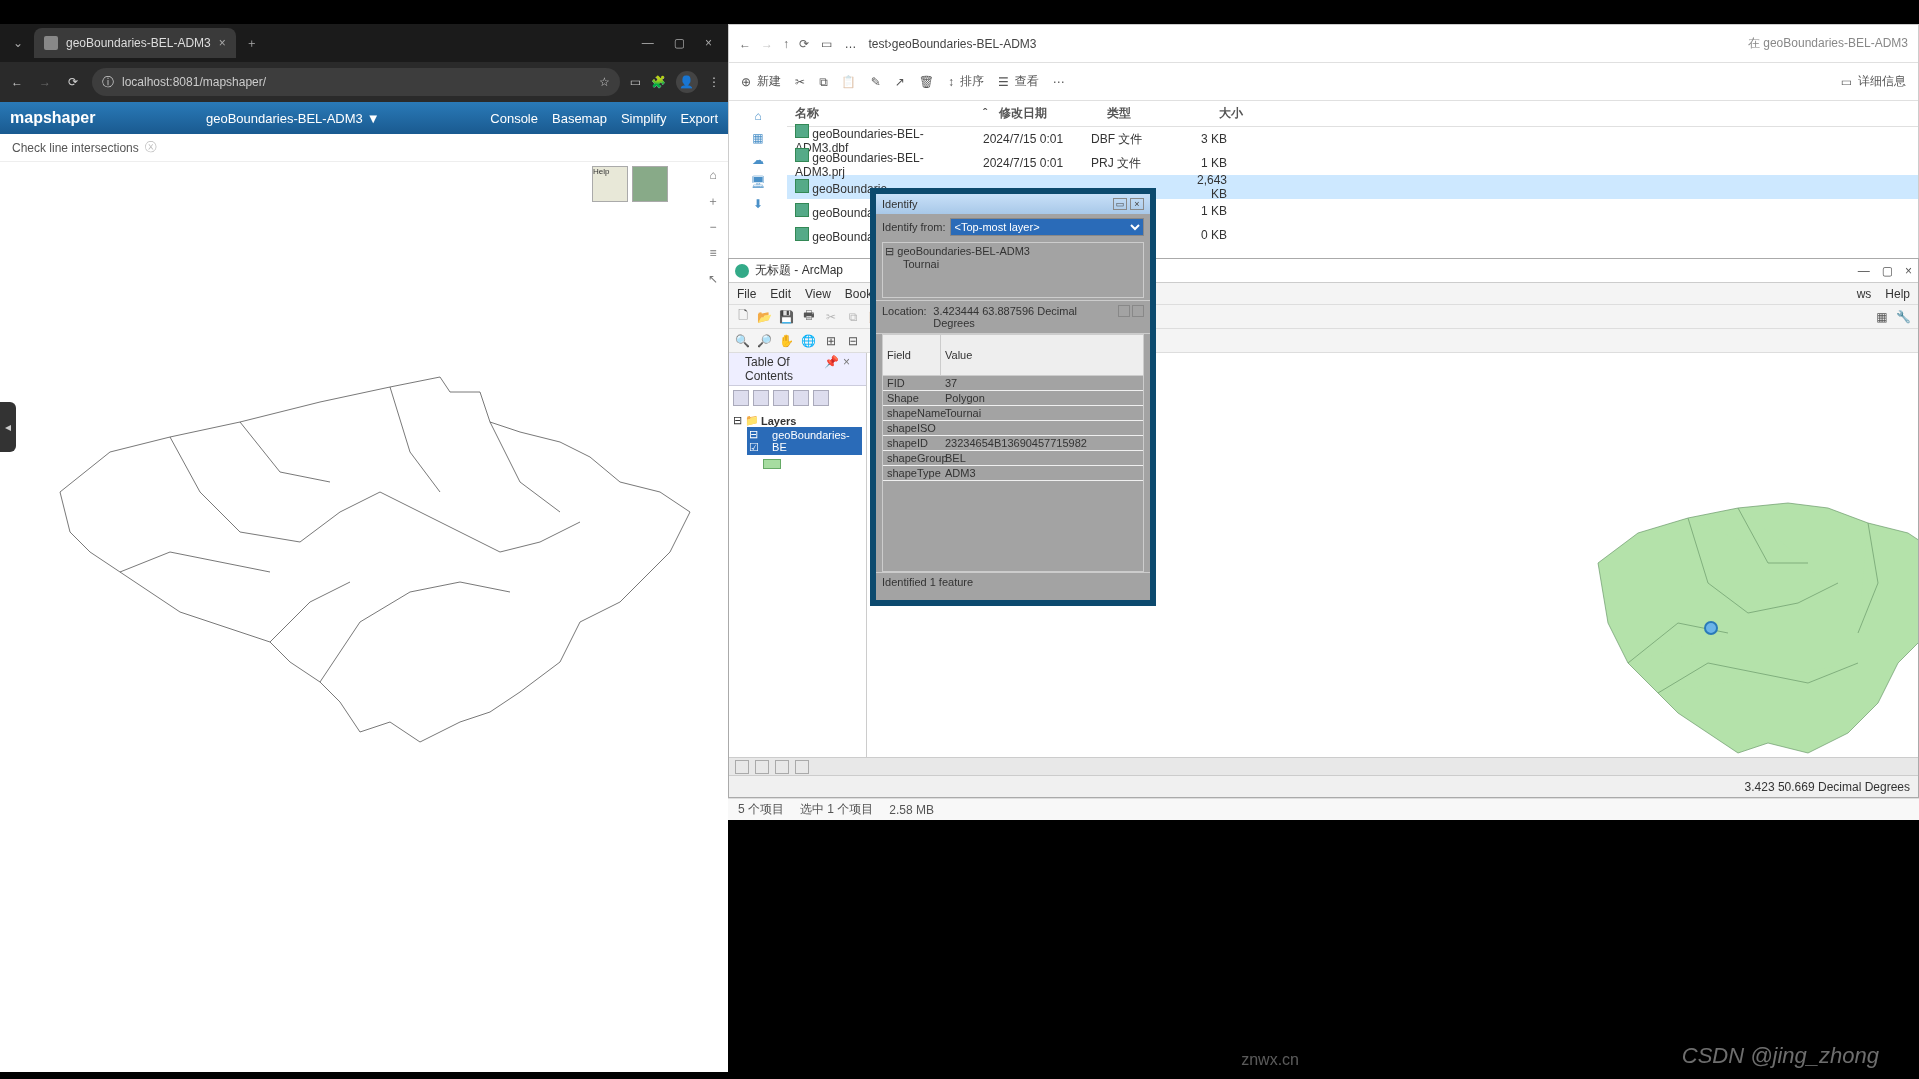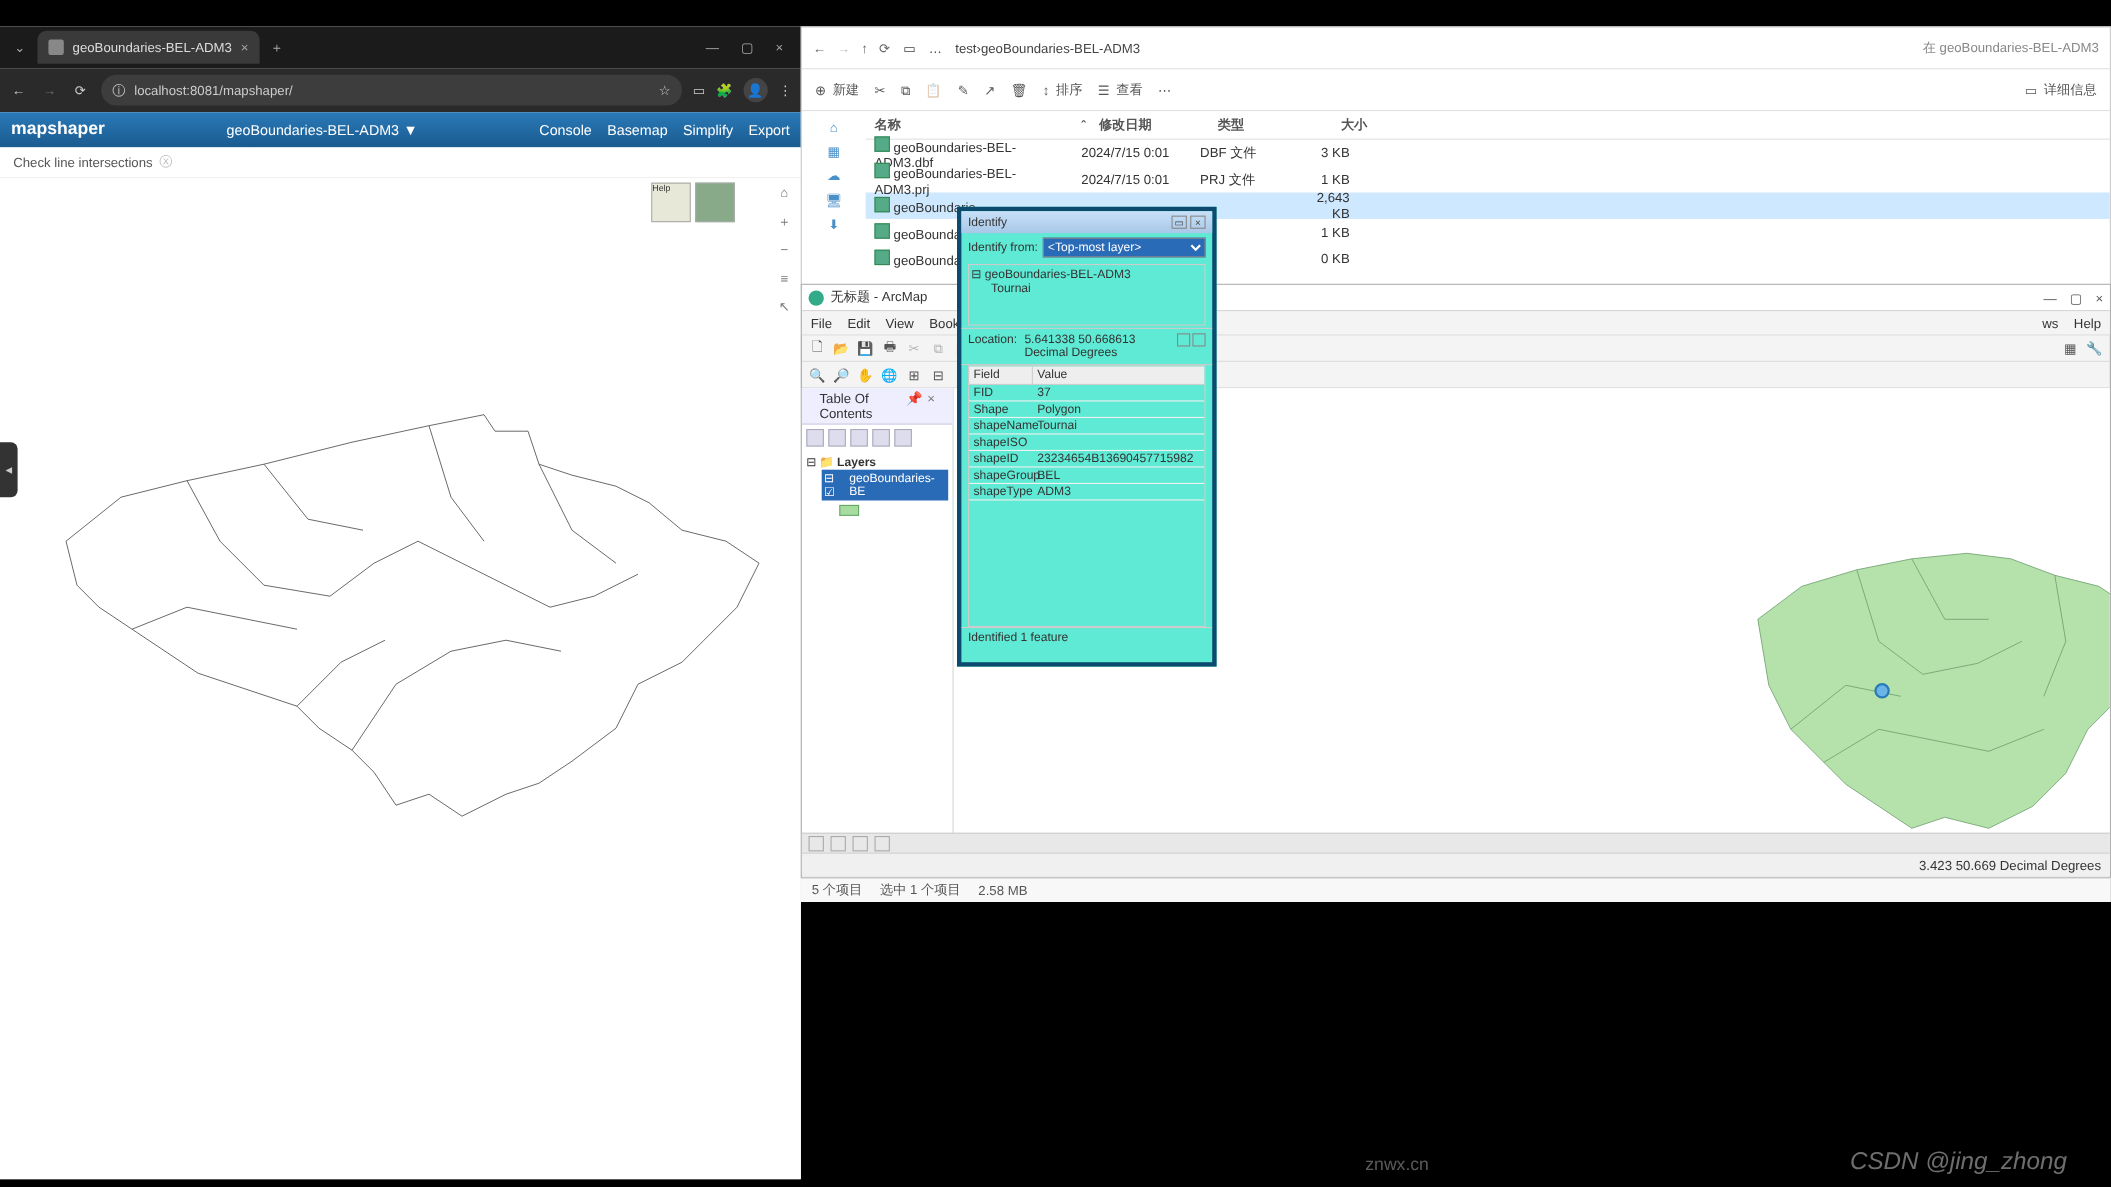--- a/index.html
+++ b/index.html
@@ -81,35 +81,35 @@
 .bel-map { position:absolute; right:-40px; top:100px; width:380px; height:320px; }
 .bel-map path { fill:#b4e2aa; stroke:#6a996a; stroke-width:0.7; }
 .id-point { position:absolute; right:200px; top:268px; width:14px; height:14px; border:2px solid #2a7ab8; border-radius:50%; background:#6bb4e8; }
 
 .arc-status { position:absolute; left:0; bottom:0; height:22px; width:100%; background:#f0f0f0; border-top:1px solid #ccc; display:flex; align-items:center; padding:0 8px; }
 .arc-status .coord { margin-left:auto; }
 .arc-tabbar { position:absolute; left:0; bottom:22px; height:18px; width:100%; background:#e8e8e8; border-top:1px solid #ccc; display:flex; align-items:center; padding:0 6px; gap:6px; color:#666; }
 .arc-tabbar span { width:14px; height:14px; border:1px solid #aaa; }
 
 
-.identify { position:absolute; left:870px; top:188px; width:236px; height:418px; background:#5eead4; border:4px solid #0c4a6e; z-index:50; font-size:11px; }
+.identify { position:absolute; left:870px; top:188px; width:286px; height:418px; background:#a3a3a3; border:6px solid #0c4a6e; z-index:50; font-size:11px; }
 .id-title { background:linear-gradient(#c8e0f8,#a8c8e8); height:20px; display:flex; align-items:center; padding:0 6px; }
 .id-title .wc { margin-left:auto; display:flex; gap:3px; color:#444; }
 .id-title .wc span { width:14px; height:12px; border:1px solid #888; display:flex; align-items:center; justify-content:center; font-size:9px; }
 .id-from { padding:4px 6px; display:flex; align-items:center; gap:4px; font-family:"Courier New",monospace; }
 .id-from select { flex:1; background:#2a6bb8; color:#fff; border:1px solid #888; font-size:11px; height:18px; }
 .id-tree { border:1px solid #ccc; margin:2px 6px; padding:2px; height:56px; font-family:"Courier New",monospace; }
 .id-tree .t1 { }
 .id-tree .t2 { margin-left:18px; }
 .id-loc { padding:4px 6px; font-family:"Courier New",monospace; border-top:1px solid #ccc; border-bottom:1px solid #ccc; display:flex; }
 .id-loc .locbtn { margin-left:auto; display:flex; gap:2px; }
 .id-loc .locbtn span { width:12px; height:12px; border:1px solid #888; }
 .id-table { margin:0 6px; border:1px solid #ccc; height:238px; overflow:hidden; font-family:"Courier New",monospace; }
 .id-table .hdr { display:flex; background:#eee; border-bottom:1px solid #ccc; }
-.id-table .hdr div { padding:2px 4px; }
+.id-table .hdr div { padding:14px 4px; }
 .id-table .hdr div:first-child { width:58px; border-right:1px solid #ccc; }
 .id-table .row { display:flex; border-bottom:1px solid #f0f0f0; }
 .id-table .row div:first-child { width:58px; padding:1px 4px; }
 .id-table .row div:last-child { padding:1px 4px; }
 .id-foot { height:22px; border-top:1px solid #ccc; padding:3px 6px; }
 
 
 .exp-status { position:absolute; left:728px; bottom:259px; width:1191px; height:22px; background:#f8f8f8; border-top:1px solid #ddd; display:flex; align-items:center; padding:0 10px; gap:16px; color:#555; z-index:2; }
 
 .watermark { position:absolute; right:40px; bottom:10px; color:rgba(200,200,200,0.55); font-size:22px; font-style:italic; z-index:100; }
@@ -369,21 +369,21 @@
   <div class="id-from">
     <span>Identify from:</span>
     <select><option>&lt;Top-most layer&gt;</option></select>
   </div>
   <div class="id-tree">
     <div class="t1">⊟ <span>geoBoundaries-BEL-ADM3</span></div>
     <div class="t2"><span>Tournai</span></div>
   </div>
   <div class="id-loc">
     <span>Location:</span>&nbsp;
-    <span>5.641338  50.668613 Decimal Degrees</span>
+    <span>3.423444  63.887596 Decimal Degrees</span>
     <div class="locbtn">
         <span></span>
         <span></span>
       </div>
   </div>
   <div class="id-table">
     <div class="hdr">
       <div>Field</div>
       <div>Value</div>
     </div>

